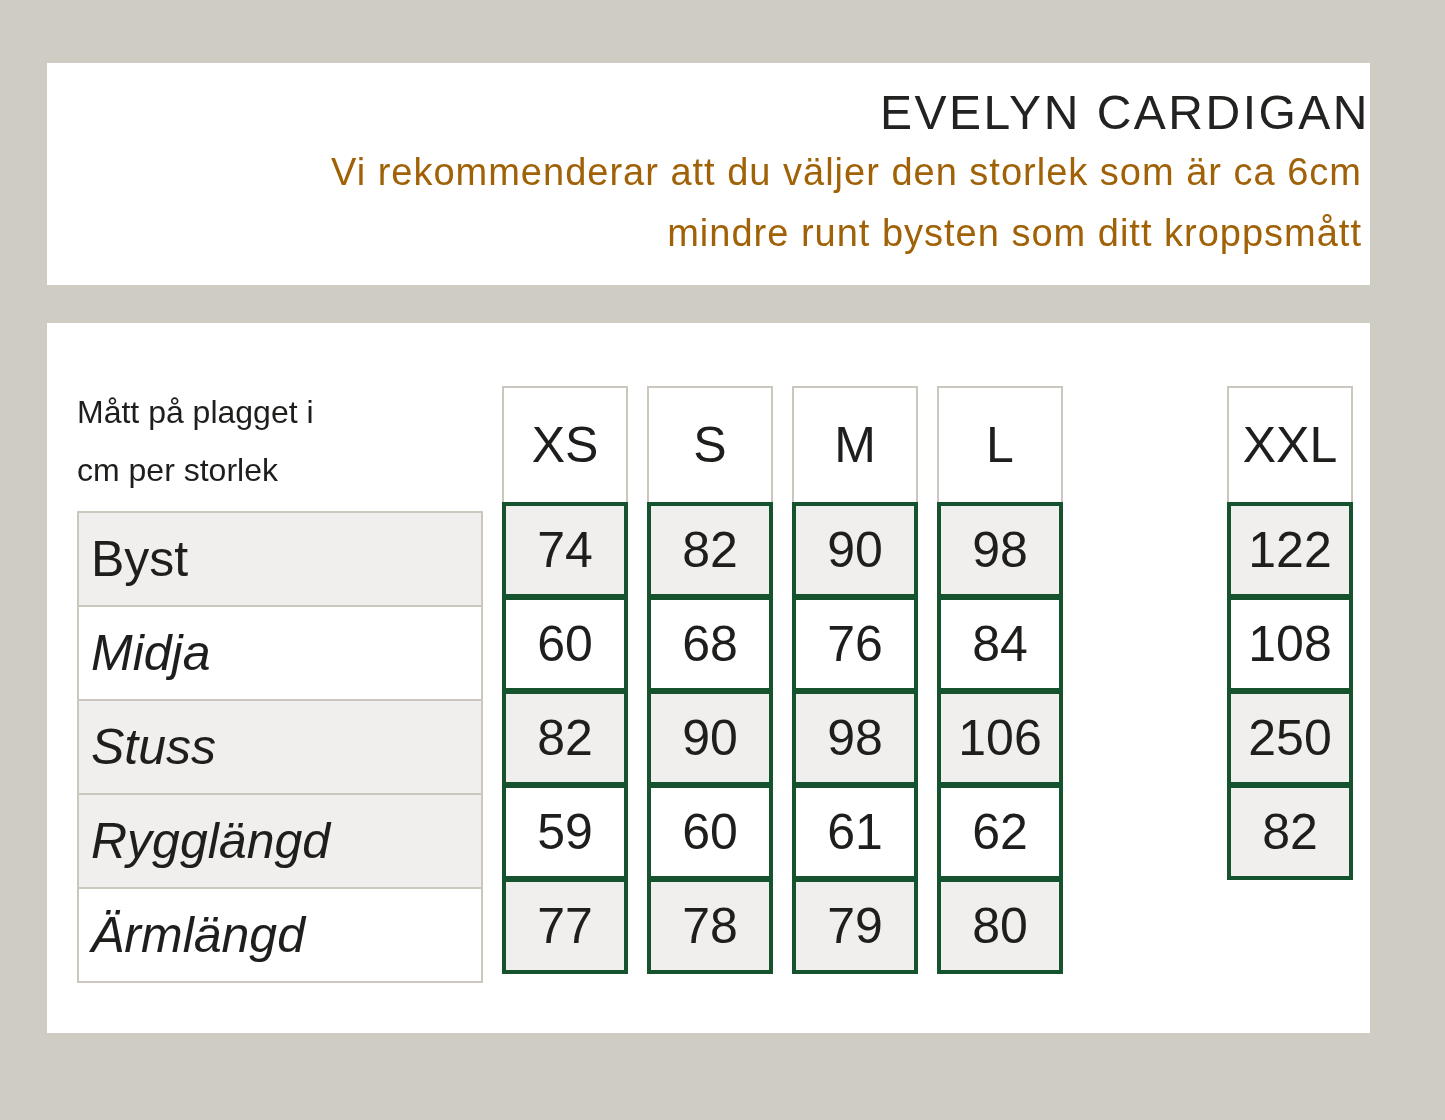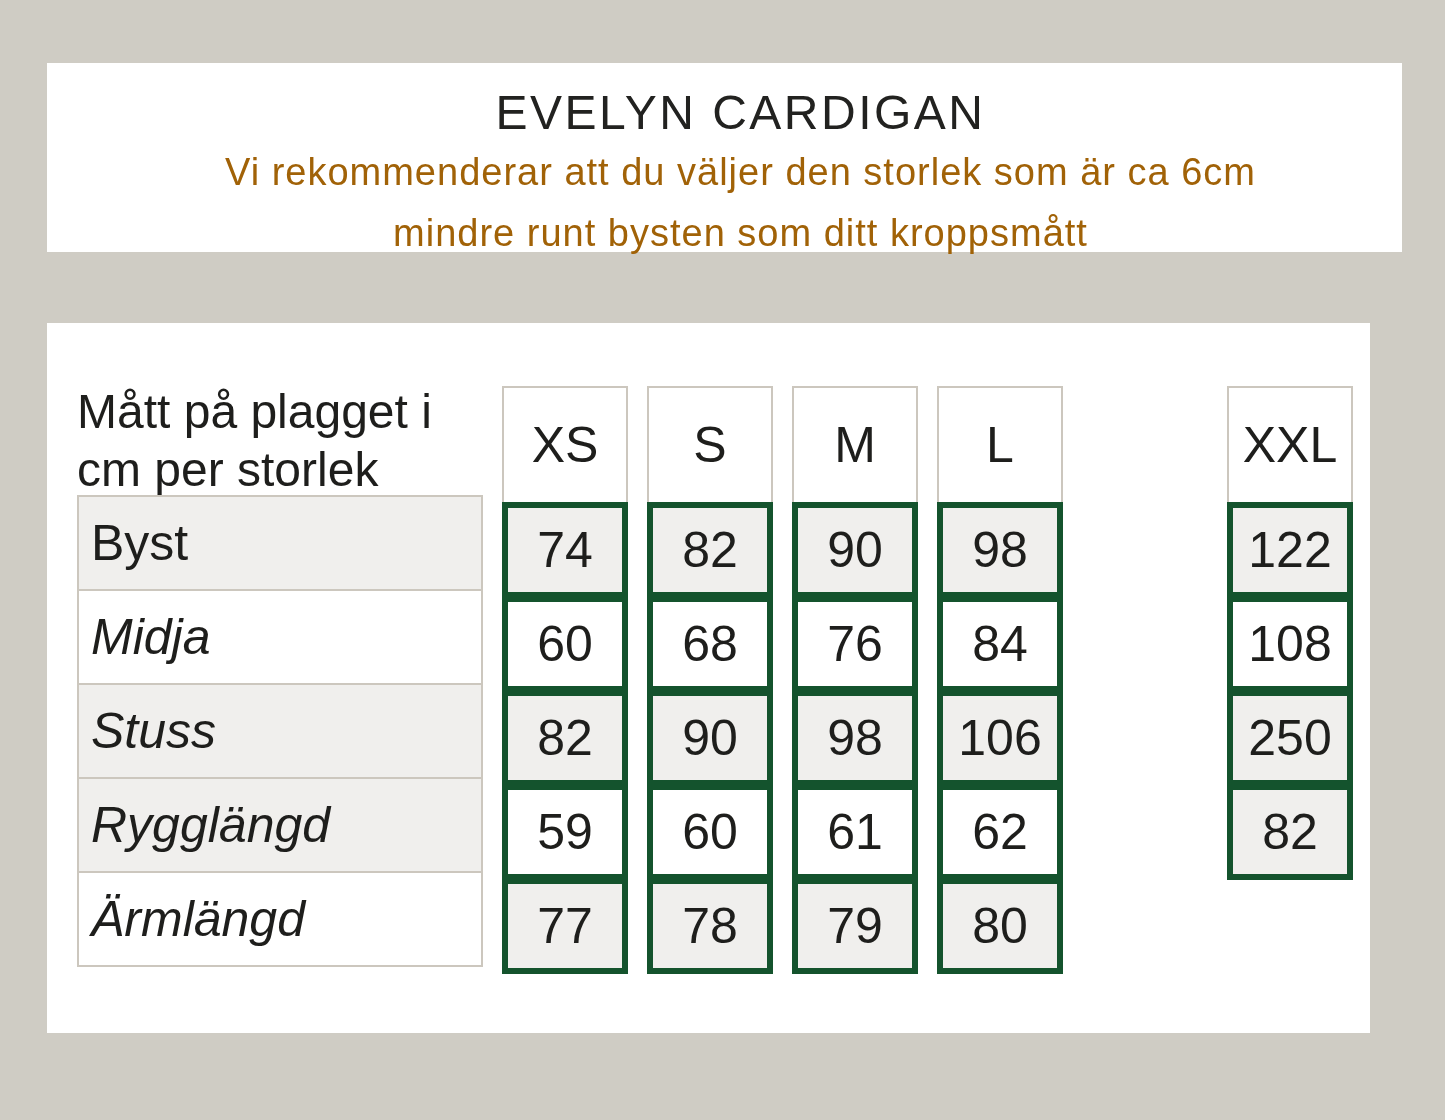--- a/index.html
+++ b/index.html
@@ -10,73 +10,74 @@
     overflow: hidden;
     font-family: "Liberation Sans", sans-serif;
     color: #1e1e1c;
   }
   .panel {
     position: absolute;
     left: 47px;
     width: 1323px;
     background: #ffffff;
   }
-  .header-panel { top: 63px; height: 189px; text-align: center; padding-left: 32px; }
+  .header-panel { top: 63px; height: 222px; text-align: right; }
   .table-panel  { top: 323px; height: 710px; }
 
   .title {
     margin: 0; padding-top: 22px;
     font-size: 48px; line-height: 56px;
     font-weight: 400; letter-spacing: 2.5px;
     color: #222220;
   }
   .sub {
     margin: 8px;
     font-size: 38px; line-height: 53px;
     letter-spacing: 1px;
     color: #a16207;
   }
   .sub.first { margin-top: 5px; }
 
   .corner {
     position: absolute; left: 30px; top: 60px;
-    font-size: 48px; line-height: 58px;
+    font-size: 32px; line-height: 58px;
     color: #1e1e1c;
   }
 
   .label-col {
     position: absolute; left: 30px; top: 172px; width: 406px;
   }
   .lcell {
     height: 96px;
     box-sizing: border-box;
     border: 2px solid #ccc7be;
     background: #ffffff;
     display: flex; align-items: center;
     padding-left: 12px;
     font-size: 50px;
+    margin-top: 16px;
   }
   .lcell + .lcell { margin-top: -2px; font-style: italic; }
 
   .size-col {
     position: absolute; top: 63px; width: 126px;
   }
   .hcell {
     height: 118px;
     box-sizing: border-box;
     border: 2px solid #ccc7be;
     background: #ffffff;
     display: flex; align-items: center; justify-content: center;
     font-size: 50px;
     margin-bottom: -2px;
   }
   .cell {
     height: 96px;
     box-sizing: border-box;
-    border: 6px solid #14532d;
+    border: 4px solid #14532d;
     background: #ffffff;
     display: flex; align-items: center; justify-content: center;
     font-size: 50px;
     margin-top: -2px;
     text-align: center;
   }
   .cell:first-of-type { margin-top: 0; }
   .alt { background: #f0efed; }
 
   .col-xs  { left: 455px; }

